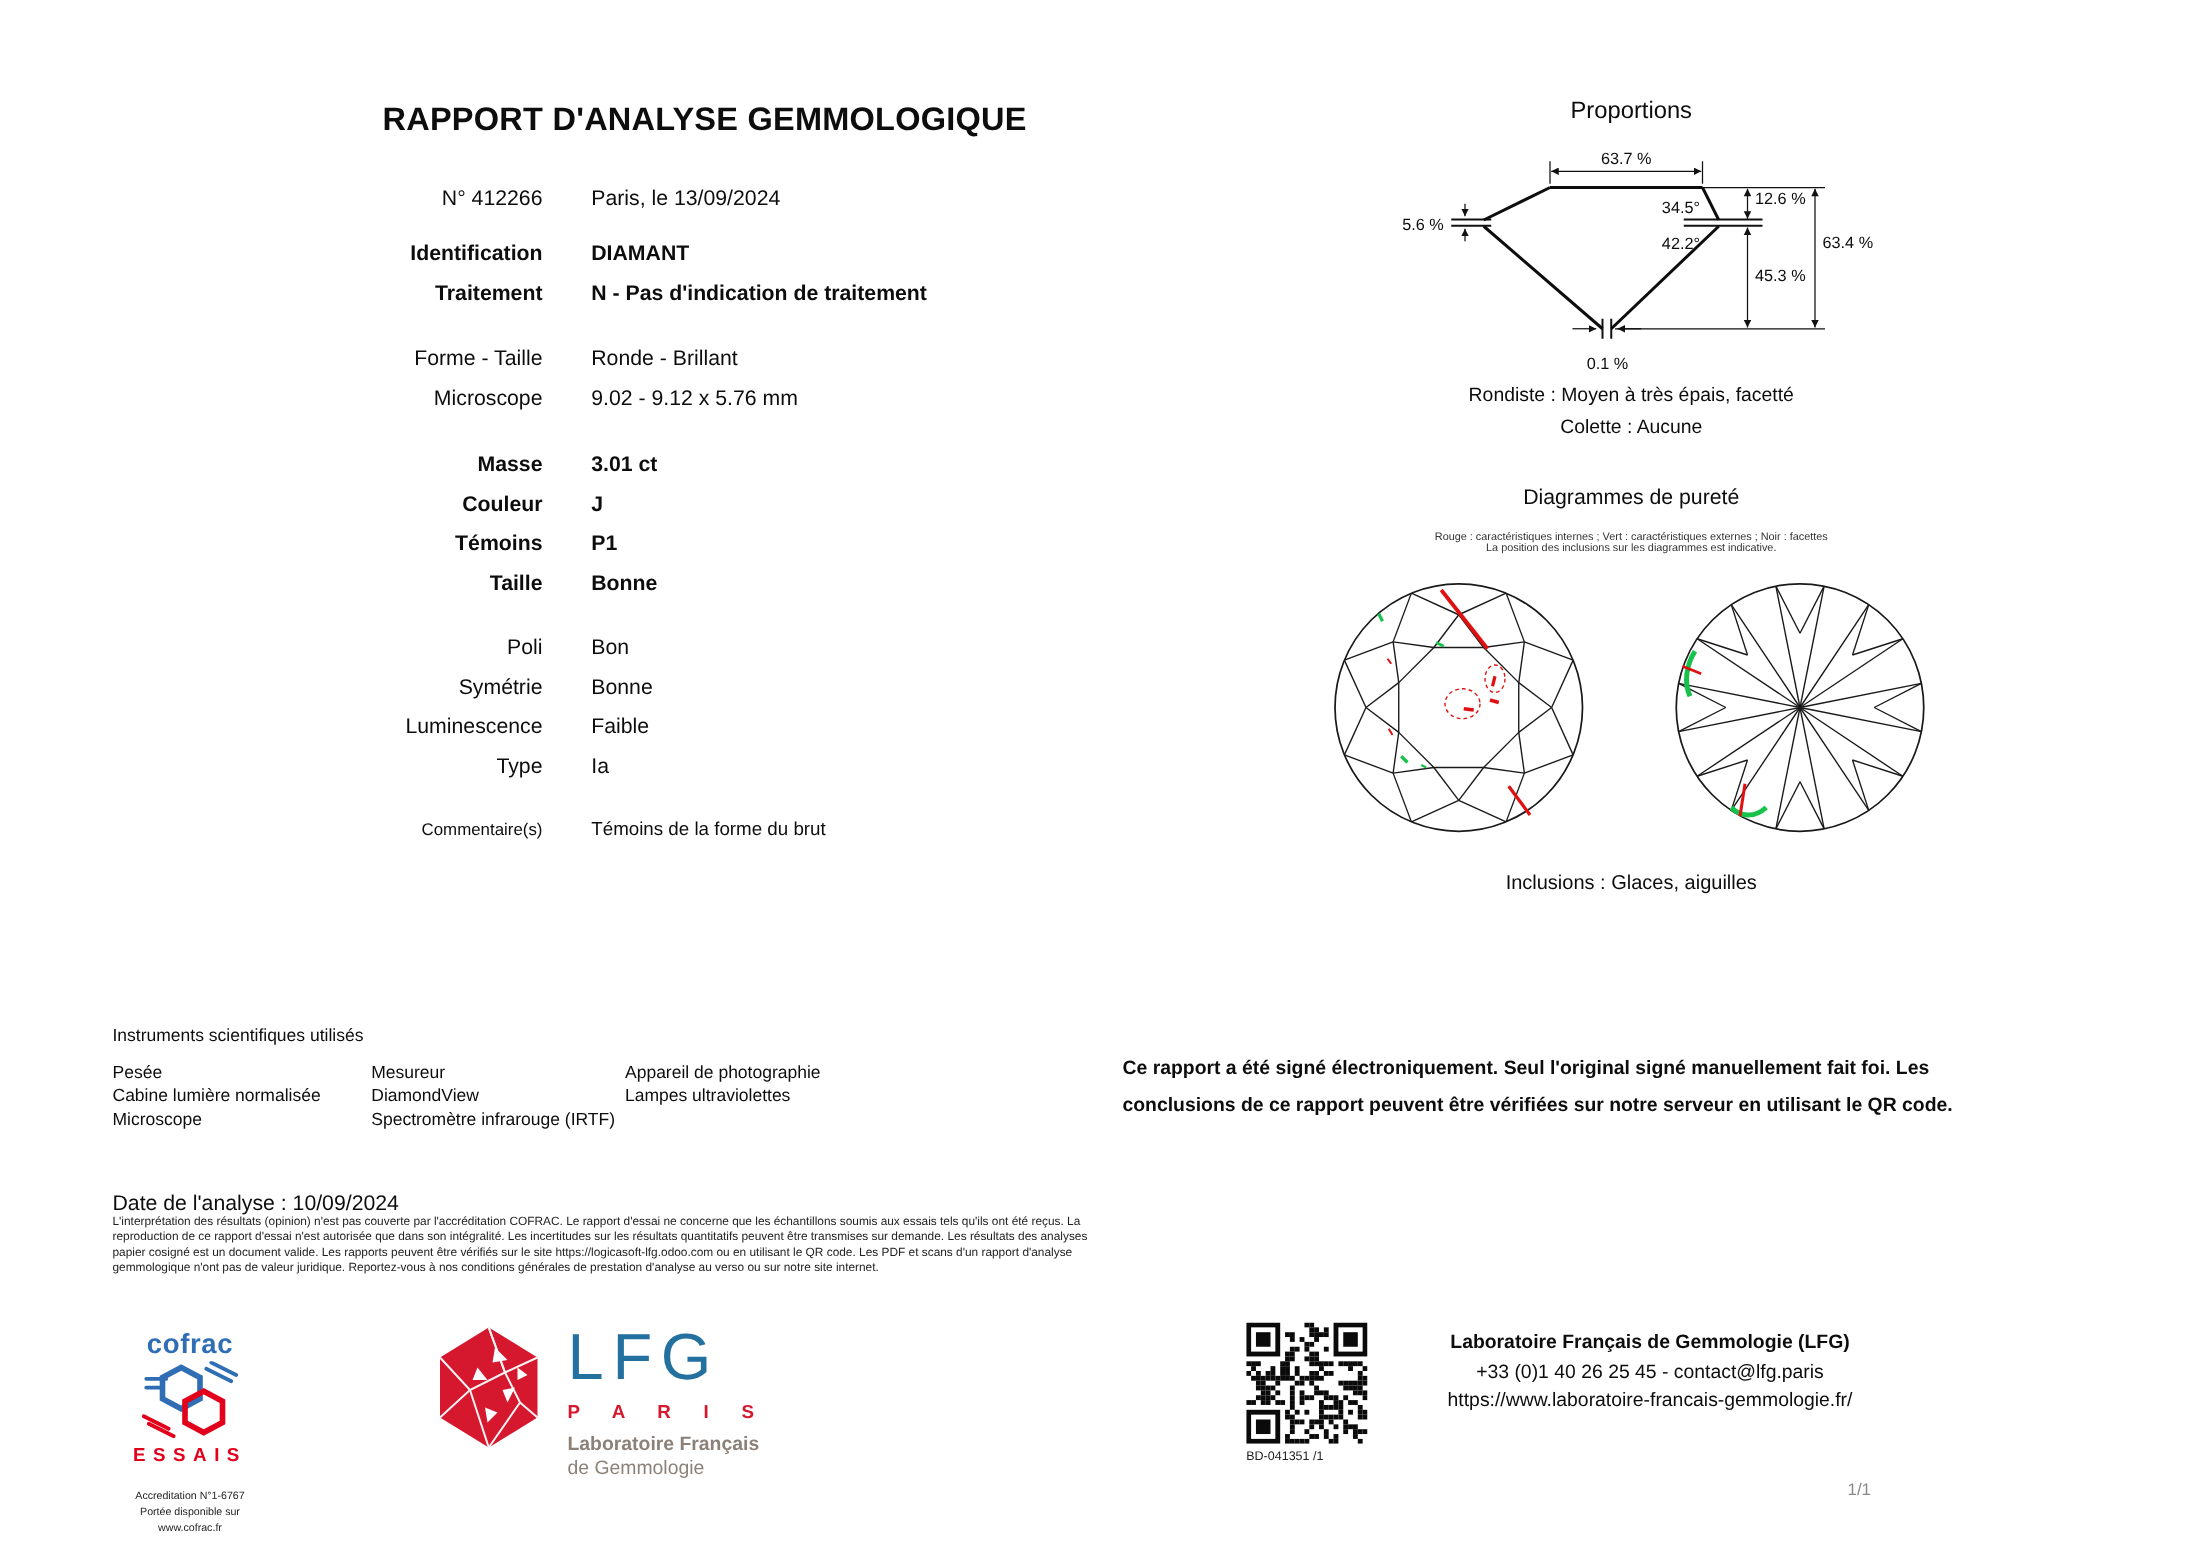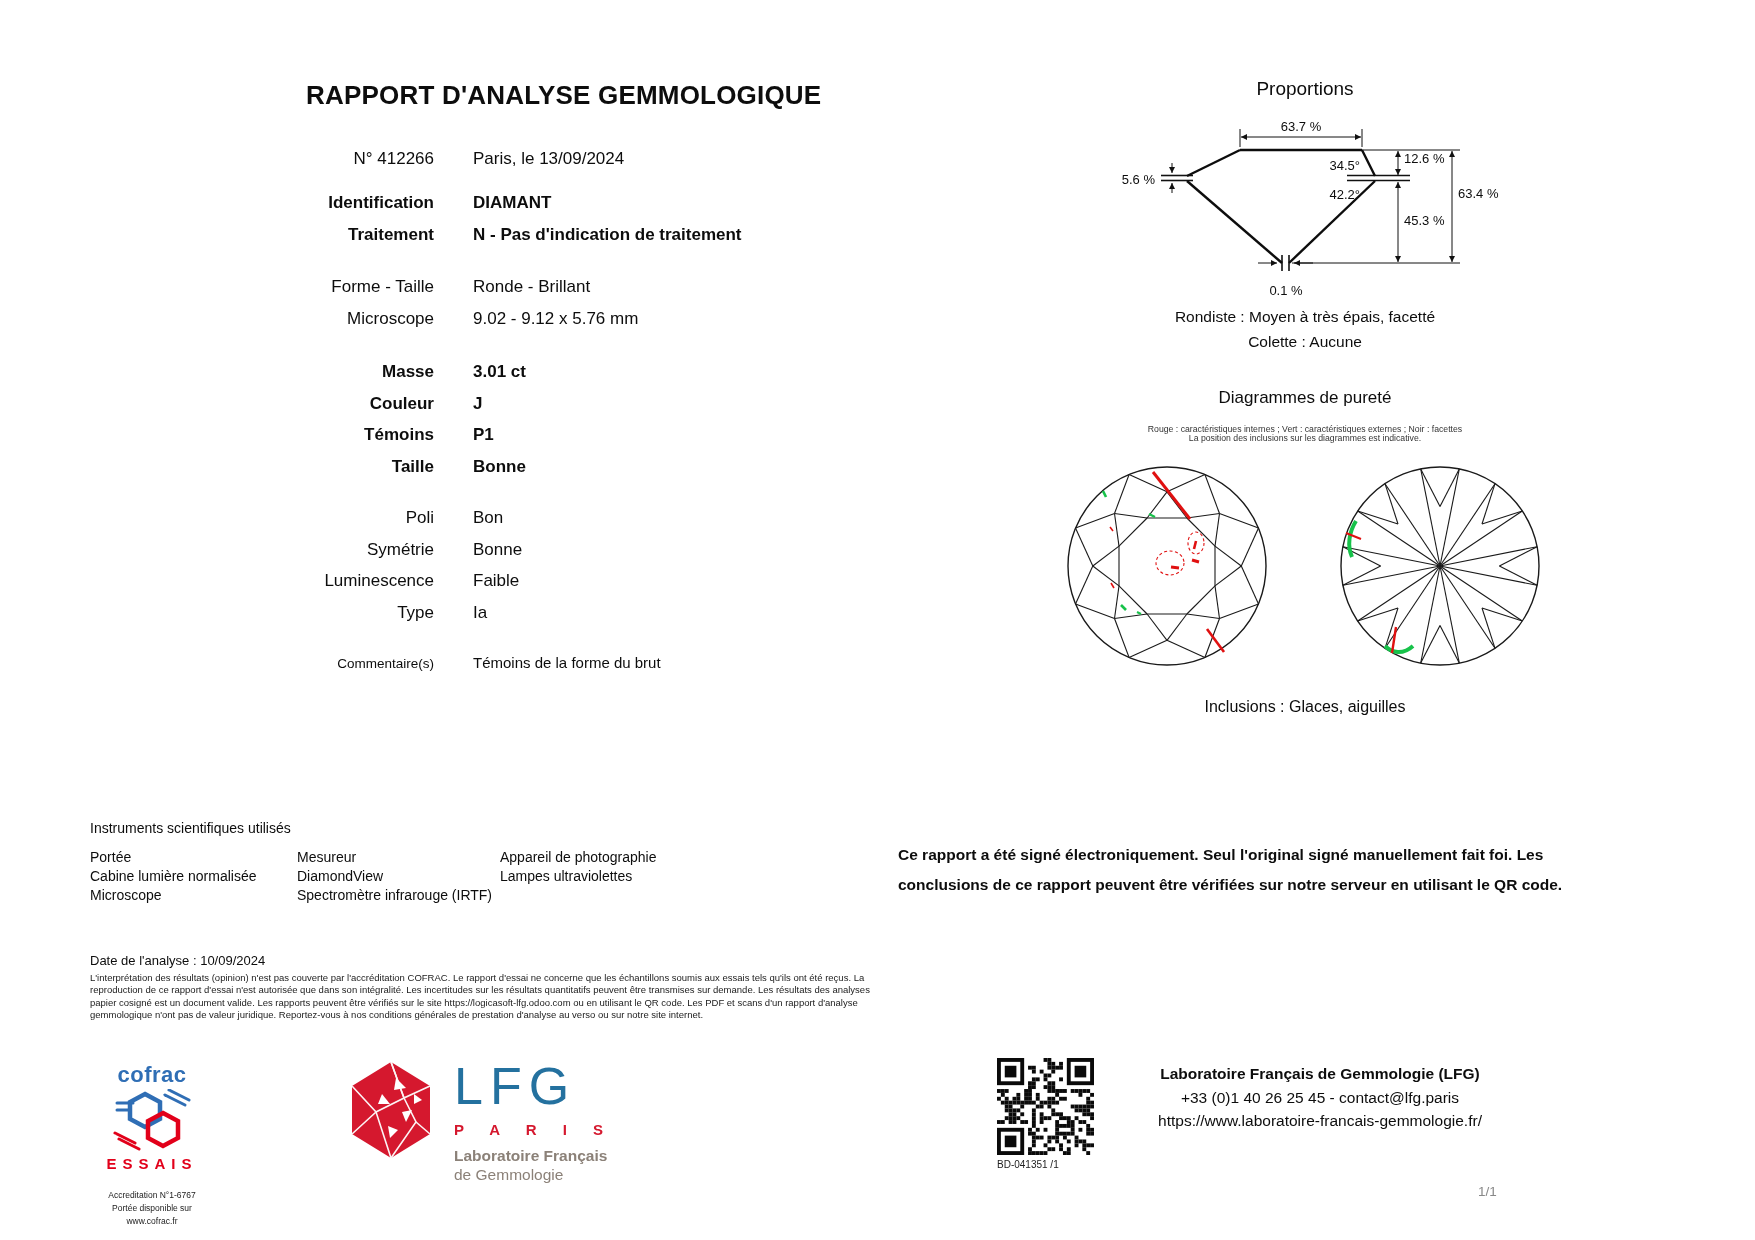--- a/index.html
+++ b/index.html
@@ -15,21 +15,21 @@
   .row.small .val{font-size:15px;}
   .ctr{text-align:center;}
   .prop-title{font-size:19px;color:#0d0d0d;}
   .girdle-note{font-size:15.5px;color:#0d0d0d;}
   .clar-title{font-size:17px;color:#0d0d0d;}
   .clar-note{font-size:8.7px;color:#333;}
   .clar-caption{font-size:16px;color:#0d0d0d;}
   .instr-title{font-size:14px;color:#0d0d0d;}
   .instr-item{position:absolute;font-size:14px;color:#0d0d0d;white-space:nowrap;}
   .sig-line{font-size:15.5px;font-weight:700;line-height:30px;white-space:nowrap;color:#0d0d0d;}
-  .date-line{font-size:13px;color:#0d0d0d;}
+  .date-line{font-size:17px;color:#0d0d0d;}
   .legal-line{font-size:9.5px;line-height:12.4px;color:#222;white-space:nowrap;}
   .cofrac-name{font-size:22px;font-weight:700;color:#2F6EB5;letter-spacing:.5px;}
   .cofrac-essais{font-size:15px;font-weight:700;color:#E2001A;letter-spacing:6px;}
   .cofrac-tiny{font-size:8.5px;color:#222;}
   .lfg-acronym{font-size:52px;line-height:52px;color:#24719F;letter-spacing:7px;}
   .lfg-city{font-size:15px;font-weight:700;color:#D5182E;letter-spacing:11px;}
   .lfg-sub{font-size:15.5px;line-height:19px;color:#8B8178;}
   .qr-ref{font-size:10px;color:#222;}
   .lab-line{font-size:15.5px;line-height:23.5px;color:#0d0d0d;}
   .lab-line.name{font-weight:700;}
@@ -251,21 +251,21 @@
       <path d="M1356,521 C1349,532 1347,546 1352,557" stroke="#17C24A" stroke-width="4"></path>
       <line x1="1346" y1="533" x2="1361" y2="539" stroke="#E01010" stroke-width="2"></line>
       <path d="M1385,646 C1392,653 1403,655 1413,646" stroke="#17C24A" stroke-width="4"></path>
       <line x1="1396" y1="627" x2="1392" y2="653" stroke="#E01010" stroke-width="2.4"></line>
     </g>
   </svg>
 
   <div class="abs clar-caption ctr" style="left:1090px;top:698px;width:430px;">Inclusions : Glaces, aiguilles</div>
 
   <div class="abs instr-title" style="left:90px;top:820px;">Instruments scientifiques utilisés</div>
-  <div class="instr-item" style="left:90px;top:849px;">Portée</div>
+  <div class="instr-item" style="left:90px;top:849px;">Pesée</div>
   <div class="instr-item" style="left:90px;top:868px;">Cabine lumière normalisée</div>
   <div class="instr-item" style="left:90px;top:887px;">Microscope</div>
   <div class="instr-item" style="left:297px;top:849px;">Mesureur</div>
   <div class="instr-item" style="left:297px;top:868px;">DiamondView</div>
   <div class="instr-item" style="left:297px;top:887px;">Spectromètre infrarouge (IRTF)</div>
   <div class="instr-item" style="left:500px;top:849px;">Appareil de photographie</div>
   <div class="instr-item" style="left:500px;top:868px;">Lampes ultraviolettes</div>
 
   <div class="abs" style="left:898px;top:840px;">
     <div class="sig-line">Ce rapport a été signé électroniquement. Seul l'original signé manuellement fait foi. Les</div>

